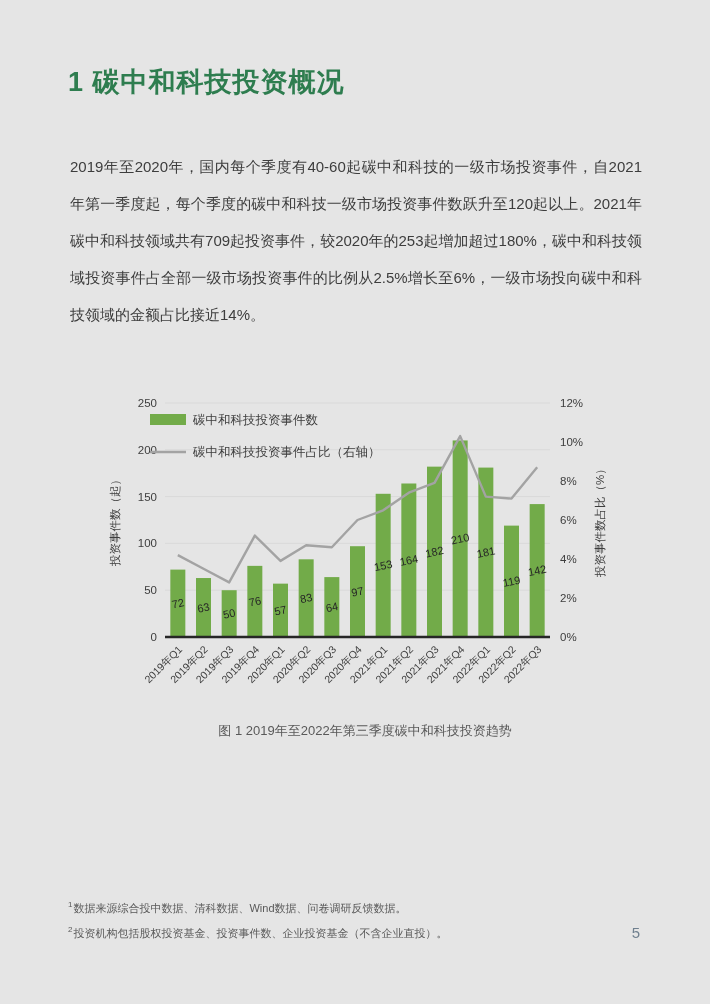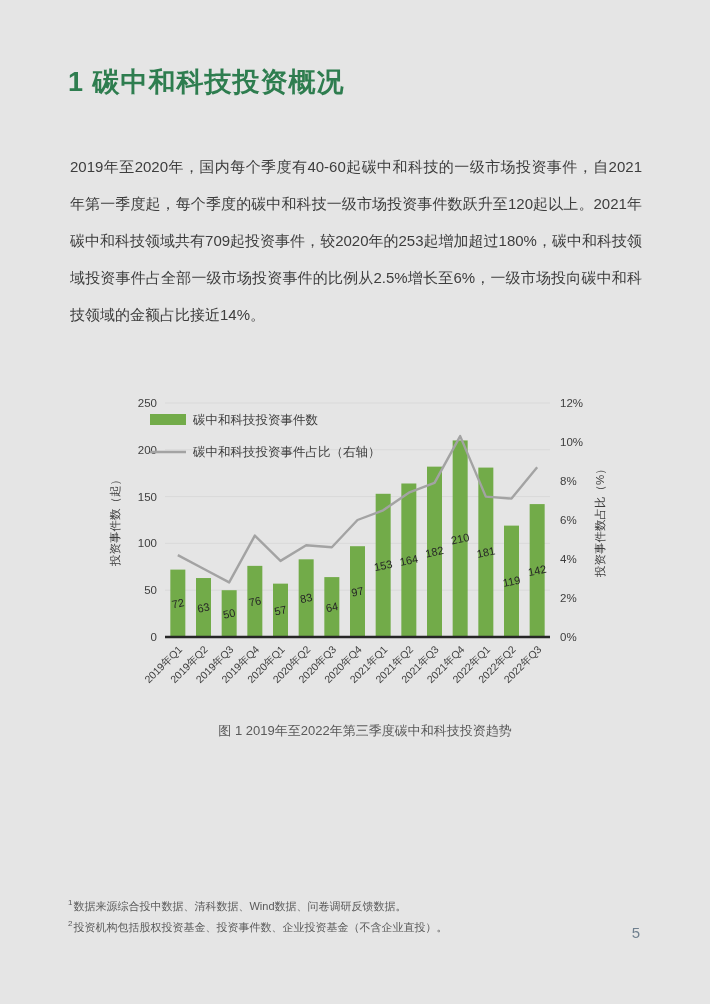--- a/index.html
+++ b/index.html
@@ -15,21 +15,21 @@
     position:absolute;left:70px;top:148px;width:572px;margin:0;
     font-size:15px;line-height:37px;color:#3d3d3d;text-align:justify;
     font-weight:400;
   }
   .figure{position:absolute;left:105px;top:388px;width:520px;margin:0;}
   .figure-caption{
     text-align:center;font-size:13px;color:#595959;
   }
   .footnotes{
     position:absolute;left:68px;top:894px;width:540px;
-    font-size:11px;color:#595959;line-height:17px;
+    font-size:11px;color:#595959;line-height:22px;
   }
   .footnotes p{margin:0;}
   .footnotes sup{font-size:8px;margin-right:1px;}
   .page-number{
     position:absolute;left:626px;top:924px;width:20px;text-align:center;
     font-size:15px;color:#70808f;
   }
   svg text{font-family:"Liberation Sans",sans-serif;}
 </style>
 </head>

